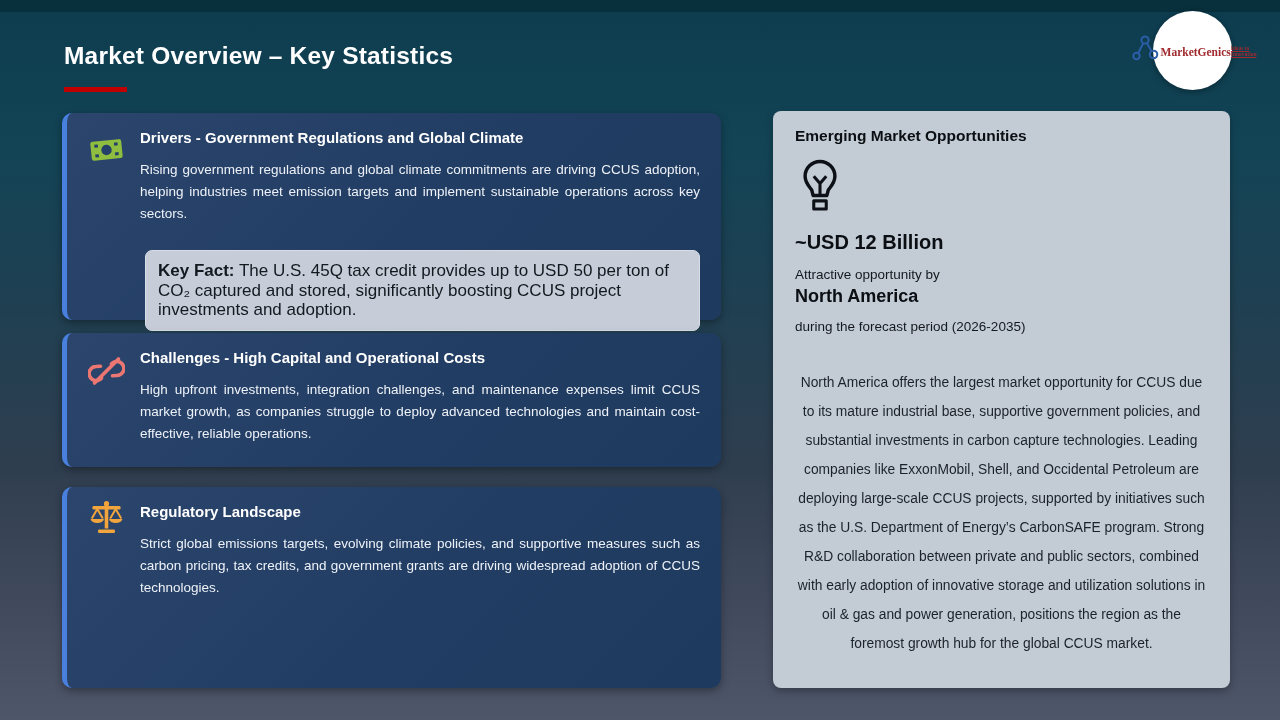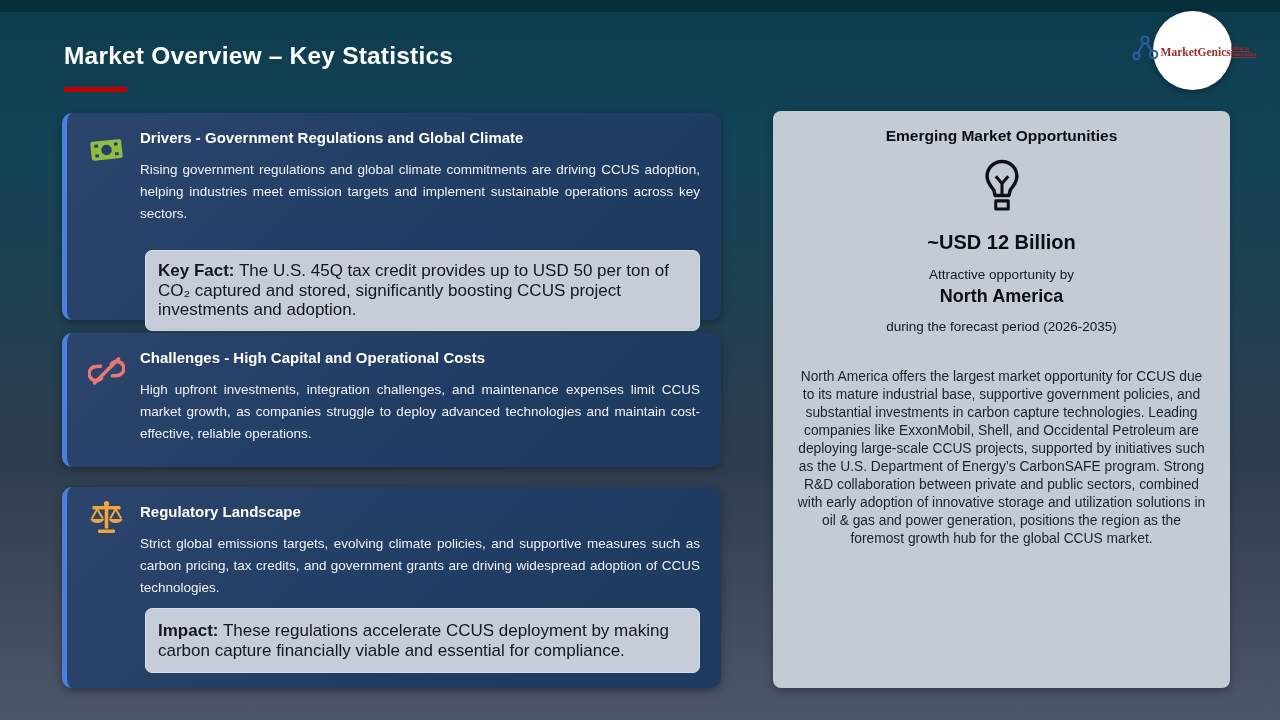--- a/index.html
+++ b/index.html
@@ -35,28 +35,28 @@
                color:#eef2f8; text-align:justify; }
   .callout { position:absolute; left:78px; right:21px; background:#c6cdd9; border:1px solid #d8dde6;
              border-radius:7px; padding:10px 12px; font-size:17px; line-height:19.5px; color:#14181f; }
   .card-1 .callout { top:137px; }
   .card-3 .callout { top:121px; padding:12px 12px; }
   .callout b { font-weight:bold; }
 
   
   .panel { position:absolute; left:773px; top:111px; width:457px; height:577px; background:#c3ccd4;
            border-radius:8px; box-shadow:0 3px 8px rgba(0,0,0,.3);
-           display:flex; flex-direction:column; align-items:center; padding:16px 22px 0 22px; }
+           display:flex; flex-direction:column; padding:16px 22px 0 22px; }
   .panel-title { font-size:15.5px; font-weight:bold; color:#0b0f14; }
   .panel-bulb { margin-top:12px; }
   .panel-value { margin-top:14px; font-size:20px; font-weight:bold; color:#0b0f14; }
   .panel-subtitle { margin-top:13px; font-size:13.5px; color:#14181f; }
   .panel-region { margin-top:4px; font-size:18px; font-weight:bold; color:#0b0f14; }
   .panel-period { margin-top:12px; font-size:13.5px; color:#14181f; }
-  .panel-desc { margin-top:34px; font-size:13.8px; line-height:18px; color:#1c2229; text-align:center; }
+  .panel-desc { margin-top:34px; font-size:13.8px; line-height:29px; color:#1c2229; text-align:center; }
 </style>
 </head>
 <body>
 
 <div class="top-strip"></div>
 
 <h1 class="page-title">Market Overview – Key Statistics</h1>
 <div class="title-rule"></div>
 
 <div class="logo">
@@ -117,23 +117,20 @@
         <path d="M20.9 18.5 a7 5.4 0 0 0 13.6 0 Z"></path>
       </g>
       <g fill="none" stroke="#f2a43d" stroke-width="2">
         <path d="M9.3 8.5 L3.8 18 M9.3 8.5 L14.8 18"></path>
         <path d="M27.7 8.5 L22.2 18 M27.7 8.5 L33.2 18"></path>
       </g>
     </svg>
   </span>
   <div class="card-title">Regulatory Landscape</div>
   <div class="card-body">Strict global emissions targets, evolving climate policies, and supportive measures such as carbon pricing, tax credits, and government grants are driving widespread adoption of CCUS technologies.</div>
-  <div class="callout">
-    <b>Impact:</b><span> These regulations accelerate CCUS deployment by making carbon capture financially viable and essential for compliance.</span>
-  </div>
 </div>
 
 <div class="panel">
   <div class="panel-title">Emerging Market Opportunities</div>
   <span class="panel-bulb">
     <svg width="50" height="56" viewBox="0 0 52 58" fill="none" stroke="#0d1117" stroke-width="3.6" stroke-linejoin="round">
       <path d="M26 4.5 a15.5 15.5 0 0 1 15.5 15.5 c0 6.5-3.4 9.8-6.8 14 l-1.6 6 h-14.2 l-1.6-6 c-3.4-4.2-6.8-7.5-6.8-14 A15.5 15.5 0 0 1 26 4.5 Z"></path>
       <path d="M26 40 v-12.5 M26 27.5 l-6.5-7.5 M26 27.5 l6.5-7.5" stroke-width="3.2"></path>
       <rect x="19.5" y="45.5" width="13" height="8.5" stroke-width="3.2"></rect>
     </svg>

